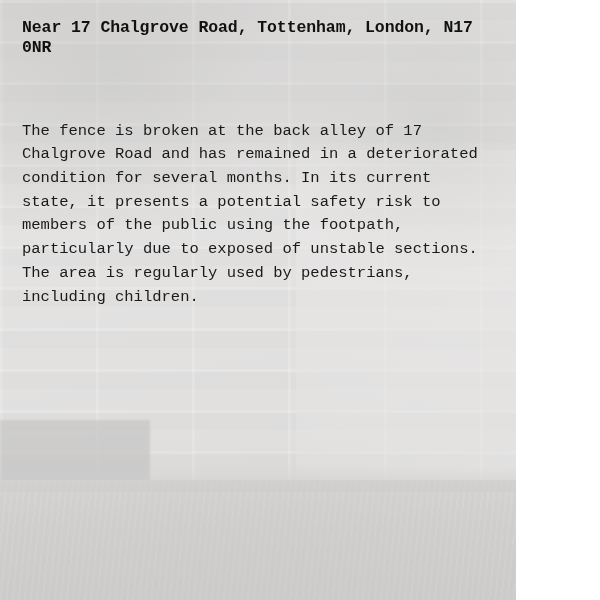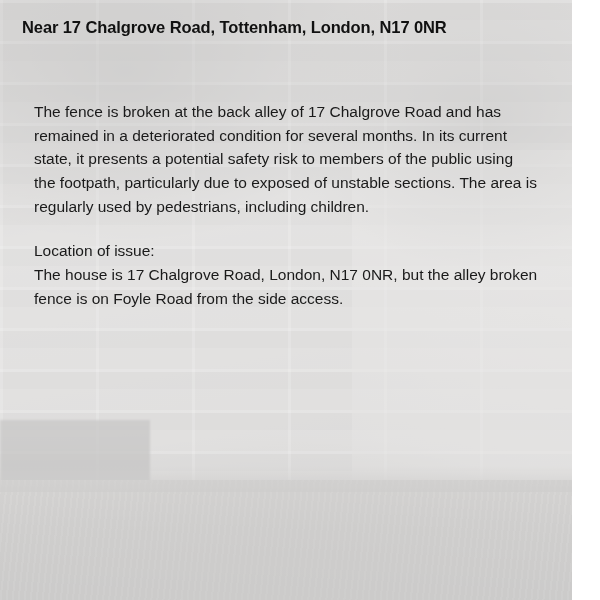--- a/index.html
+++ b/index.html
@@ -5,24 +5,25 @@
   html, body {
     margin: 0;
     padding: 0;
   }
   body {
     font-family: "Liberation Sans", sans-serif;
     background: #ffffff;
   }
   #report-card {
     position: relative;
-    width: 572px;
+    width: 516px;
     height: 600px;
     overflow: hidden;
     background: #eab308;
+    font-family: Liberation Mono, monospace;
   }
   
   .photo-bg {
     position: absolute;
     inset: 0;
     background-color: #918d8a;
     background-image:
       
       repeating-linear-gradient(
         180deg,
@@ -116,21 +117,21 @@
     margin: 0 0 0 0;
     line-height: 1.2;
   }
   .body-block {
     margin-top: 62px;
     font-size: 15.5px;
     color: #1a1a1a;
     line-height: 1.53;
   }
   .para {
-    margin: 12px;
+    margin: 0;
     white-space: pre-wrap;
   }
   .para + .para {
     margin-top: 21px;
   }
 </style>
 </head>
 <body>
 
 <div id="report-card">
@@ -141,18 +142,16 @@
     <div class="ground"></div>
   </div>
 
   <div class="text-overlay"></div>
 
   <div class="content">
     <h1 class="title">Near 17 Chalgrove Road, Tottenham, London, N17 0NR</h1>
 
     <div class="body-block">
       <p class="para">The fence is broken at the back alley of 17 Chalgrove Road and has remained in a deteriorated condition for several months. In its current state, it presents a potential safety risk to members of the public using the footpath, particularly due to exposed of unstable sections. The area is regularly used by pedestrians, including children.</p>
-      <p class="para">Location of issue:
-The house is 17 Chalgrove Road, London, N17 0NR, but the alley broken fence is on Foyle Road from the side access.</p>
     </div>
   </div>
 
 </div>
 
 </body></html>

